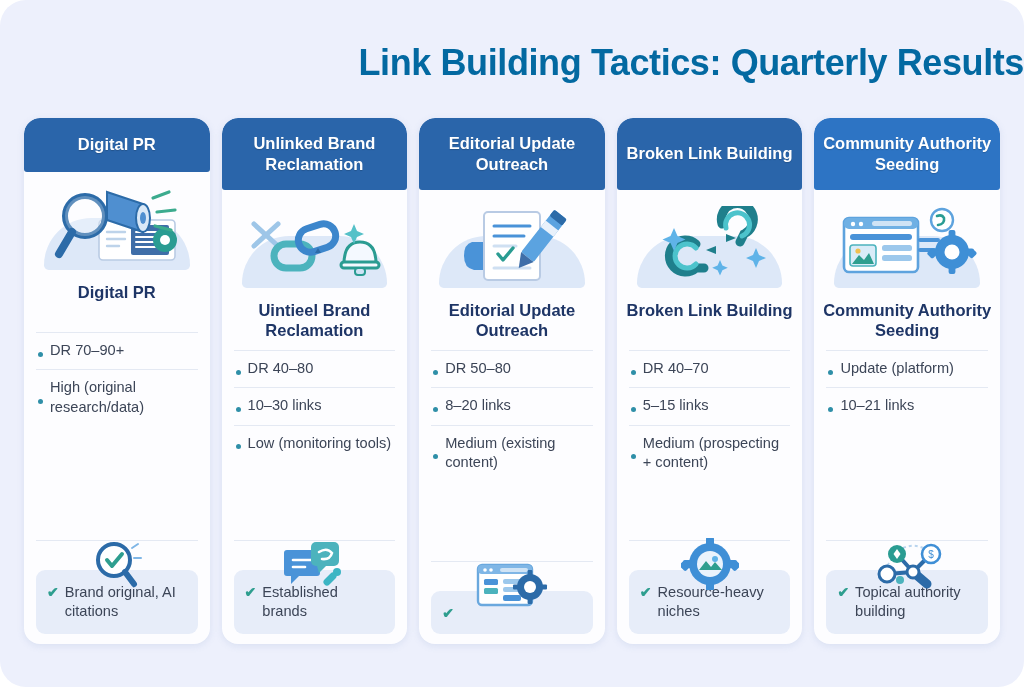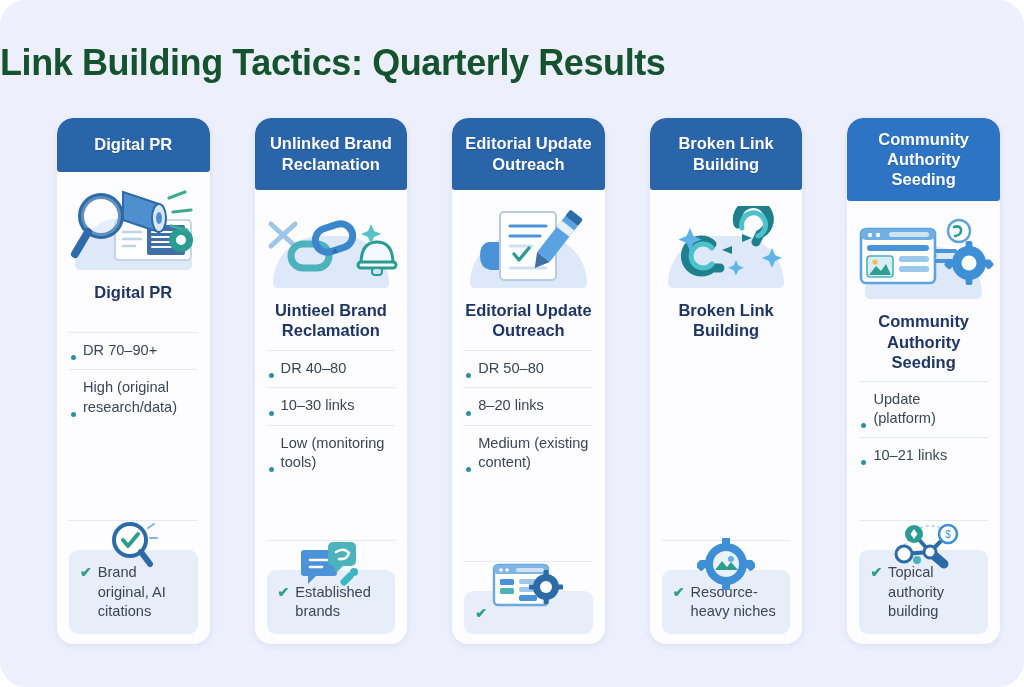--- a/index.html
+++ b/index.html
@@ -19,24 +19,24 @@
     border-radius: 26px;
     overflow: hidden;
   }
 
   
   #page-title {
     position: absolute;
     top: 42px;
     left: 0;
     width: 1024px;
-    text-align: left;
+    text-align: right;
     font-size: 36px;
     font-weight: bold;
-    color: #14532d;
+    color: #0369a1;
     letter-spacing: -0.4px;
   }
 
   
   #cards {
     position: absolute;
     top: 118px;
     left: 24px;
     width: 976px;
     height: 526px;
@@ -46,21 +46,20 @@
 
   .card {
     position: relative;
     flex: 1 1 0;
     background: #fdfdff;
     border-radius: 16px;
     box-shadow: 0 2px 7px rgba(120,140,190,0.16);
     display: flex;
     flex-direction: column;
     overflow: hidden;
-    margin-left: 33px;
   }
 
   
   .card-header {
     background: #2a65aa;
     color: #ffffff;
     border-radius: 16px 16px 3px 3px;
     padding: 11px 8px 12px;
     text-align: center;
     font-size: 16.5px;
@@ -109,21 +108,21 @@
   }
 
   
   .specs {
     list-style: none;
     margin: 8px 12px 0;
     flex: 0 0 auto;
   }
   .spec {
     display: flex;
-    align-items: flex-end;
+    align-items: center;
     gap: 7px;
     font-size: 14.6px;
     color: #3c4557;
     line-height: 1.32;
     padding: 8px 2px 9px;
     border-top: 1px solid #e4e9f3;
   }
   .spec .dot {
     flex: 0 0 auto;
     width: 5px;
@@ -421,20 +420,34 @@
               <path d="M30 22 l3.5 8 l8 3.5 l-8 3.5 l-3.5 8 l-3.5 -8 l-8 -3.5 l8 -3.5 z"></path>
               <path d="M112 42 l3 7 l7 3 l-7 3 l-3 7 l-3 -7 l-7 -3 l7 -3 z"></path>
               <path d="M76 54 l2.4 5.4 l5.4 2.4 l-5.4 2.4 l-2.4 5.4 l-2.4 -5.4 l-5.4 -2.4 l5.4 -2.4 z"></path>
             </g>
           </svg>
         </div>
       </div>
 
       <div class="card-name">Broken Link Building</div>
 
+      <ul class="specs">
+        <li class="spec">
+          <span class="dot"></span>
+          <span>DR 40–70</span>
+        </li>
+        <li class="spec">
+          <span class="dot"></span>
+          <span>5–15 links</span>
+        </li>
+        <li class="spec">
+          <span class="dot"></span>
+          <span>Medium (prospecting + content)</span>
+        </li>
+      </ul>
 
       <div class="foot-wrap">
         <div class="foot-illus">
           <div>
             <svg width="58" height="52" viewBox="0 0 58 52">
               <g transform="translate(29,26)">
                 <circle r="21" fill="#3f8fd6"></circle>
                 <g fill="#3f8fd6">
                   <rect x="-4" y="-27" width="8" height="9" rx="2"></rect>
                     <rect x="-4" y="18" width="8" height="9" rx="2"></rect>

